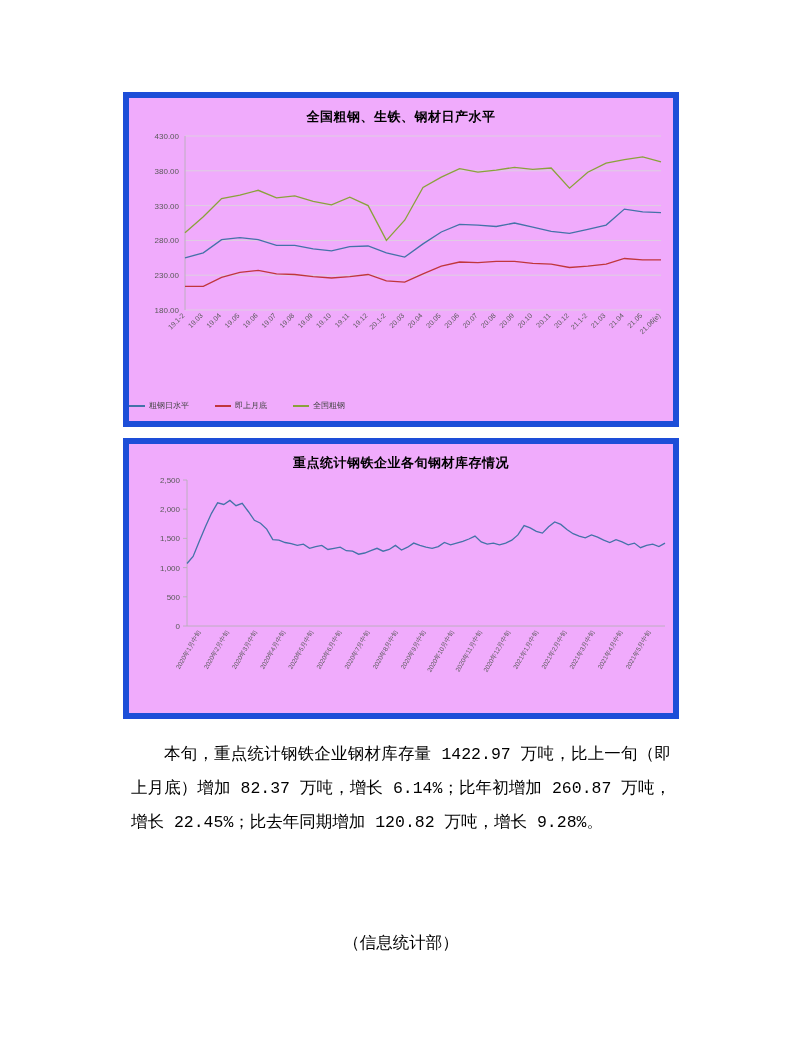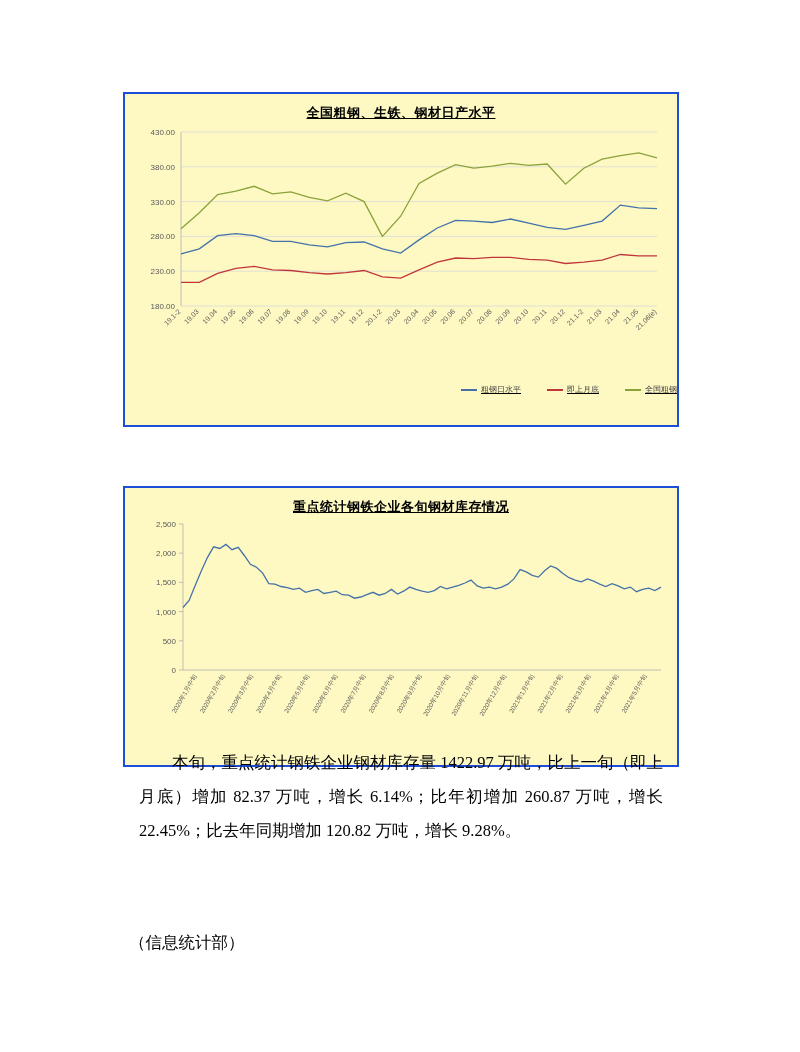--- a/index.html
+++ b/index.html
@@ -18,59 +18,57 @@
     width: 800px;
     height: 1052px;
     position: relative;
     box-sizing: border-box;
     padding: 0;
   }
 
   
   .chart-panel {
     position: absolute;
-    border: 2px solid #1d4ed8;
-    background: #fef9c3;
+    border: 6px solid #1d4ed8;
+    background: #f0abfc;
     box-sizing: border-box;
-    text-decoration: underline;
   }
   #chart1 {
     left: 123px;
     top: 92px;
     width: 556px;
     height: 335px;
   }
   #chart2 {
     left: 123px;
     top: 438px;
     width: 556px;
     height: 281px;
-    margin-top: 48px;
   }
   .chart-title {
     text-align: center;
     font-family: "Liberation Sans", sans-serif;
     font-weight: bold;
     font-size: 13px;
     color: #000000;
     margin-top: 10px;
     letter-spacing: 0.5px;
   }
   .plot-wrap {
     position: relative;
     width: 100%;
   }
   .plot-svg {
     display: block;
   }
   .legend {
     display: flex;
-    justify-content: flex-end;
+    justify-content: flex-start;
     gap: 26px;
-    margin-top: 0;
+    margin-top: 12px;
   }
   .legend-item {
     display: flex;
     align-items: center;
     gap: 4px;
     font-family: "Liberation Sans", sans-serif;
     font-size: 8px;
     color: #444444;
   }
   .legend-swatch {
@@ -85,29 +83,30 @@
     left: 123px;
     top: 730px;
     width: 556px;
     font-family: "Liberation Serif", serif;
     font-size: 16.5px;
     line-height: 2.05;
     text-align: justify;
     color: #000000;
   }
   .body-text p {
-    margin: 16px;
+    margin: 8px;
     text-indent: 2em;
+    font-family: Liberation Mono, monospace;
   }
   .signature {
     position: absolute;
-    left: 129px;
+    left: 136px;
     top: 932px;
     width: 556px;
-    text-align: left;
+    text-align: center;
     padding-right: 26px;
     box-sizing: border-box;
     font-family: "Liberation Serif", serif;
     font-size: 16.5px;
     color: #000000;
   }
 
   
   text {
     font-family: "Liberation Sans", sans-serif;

